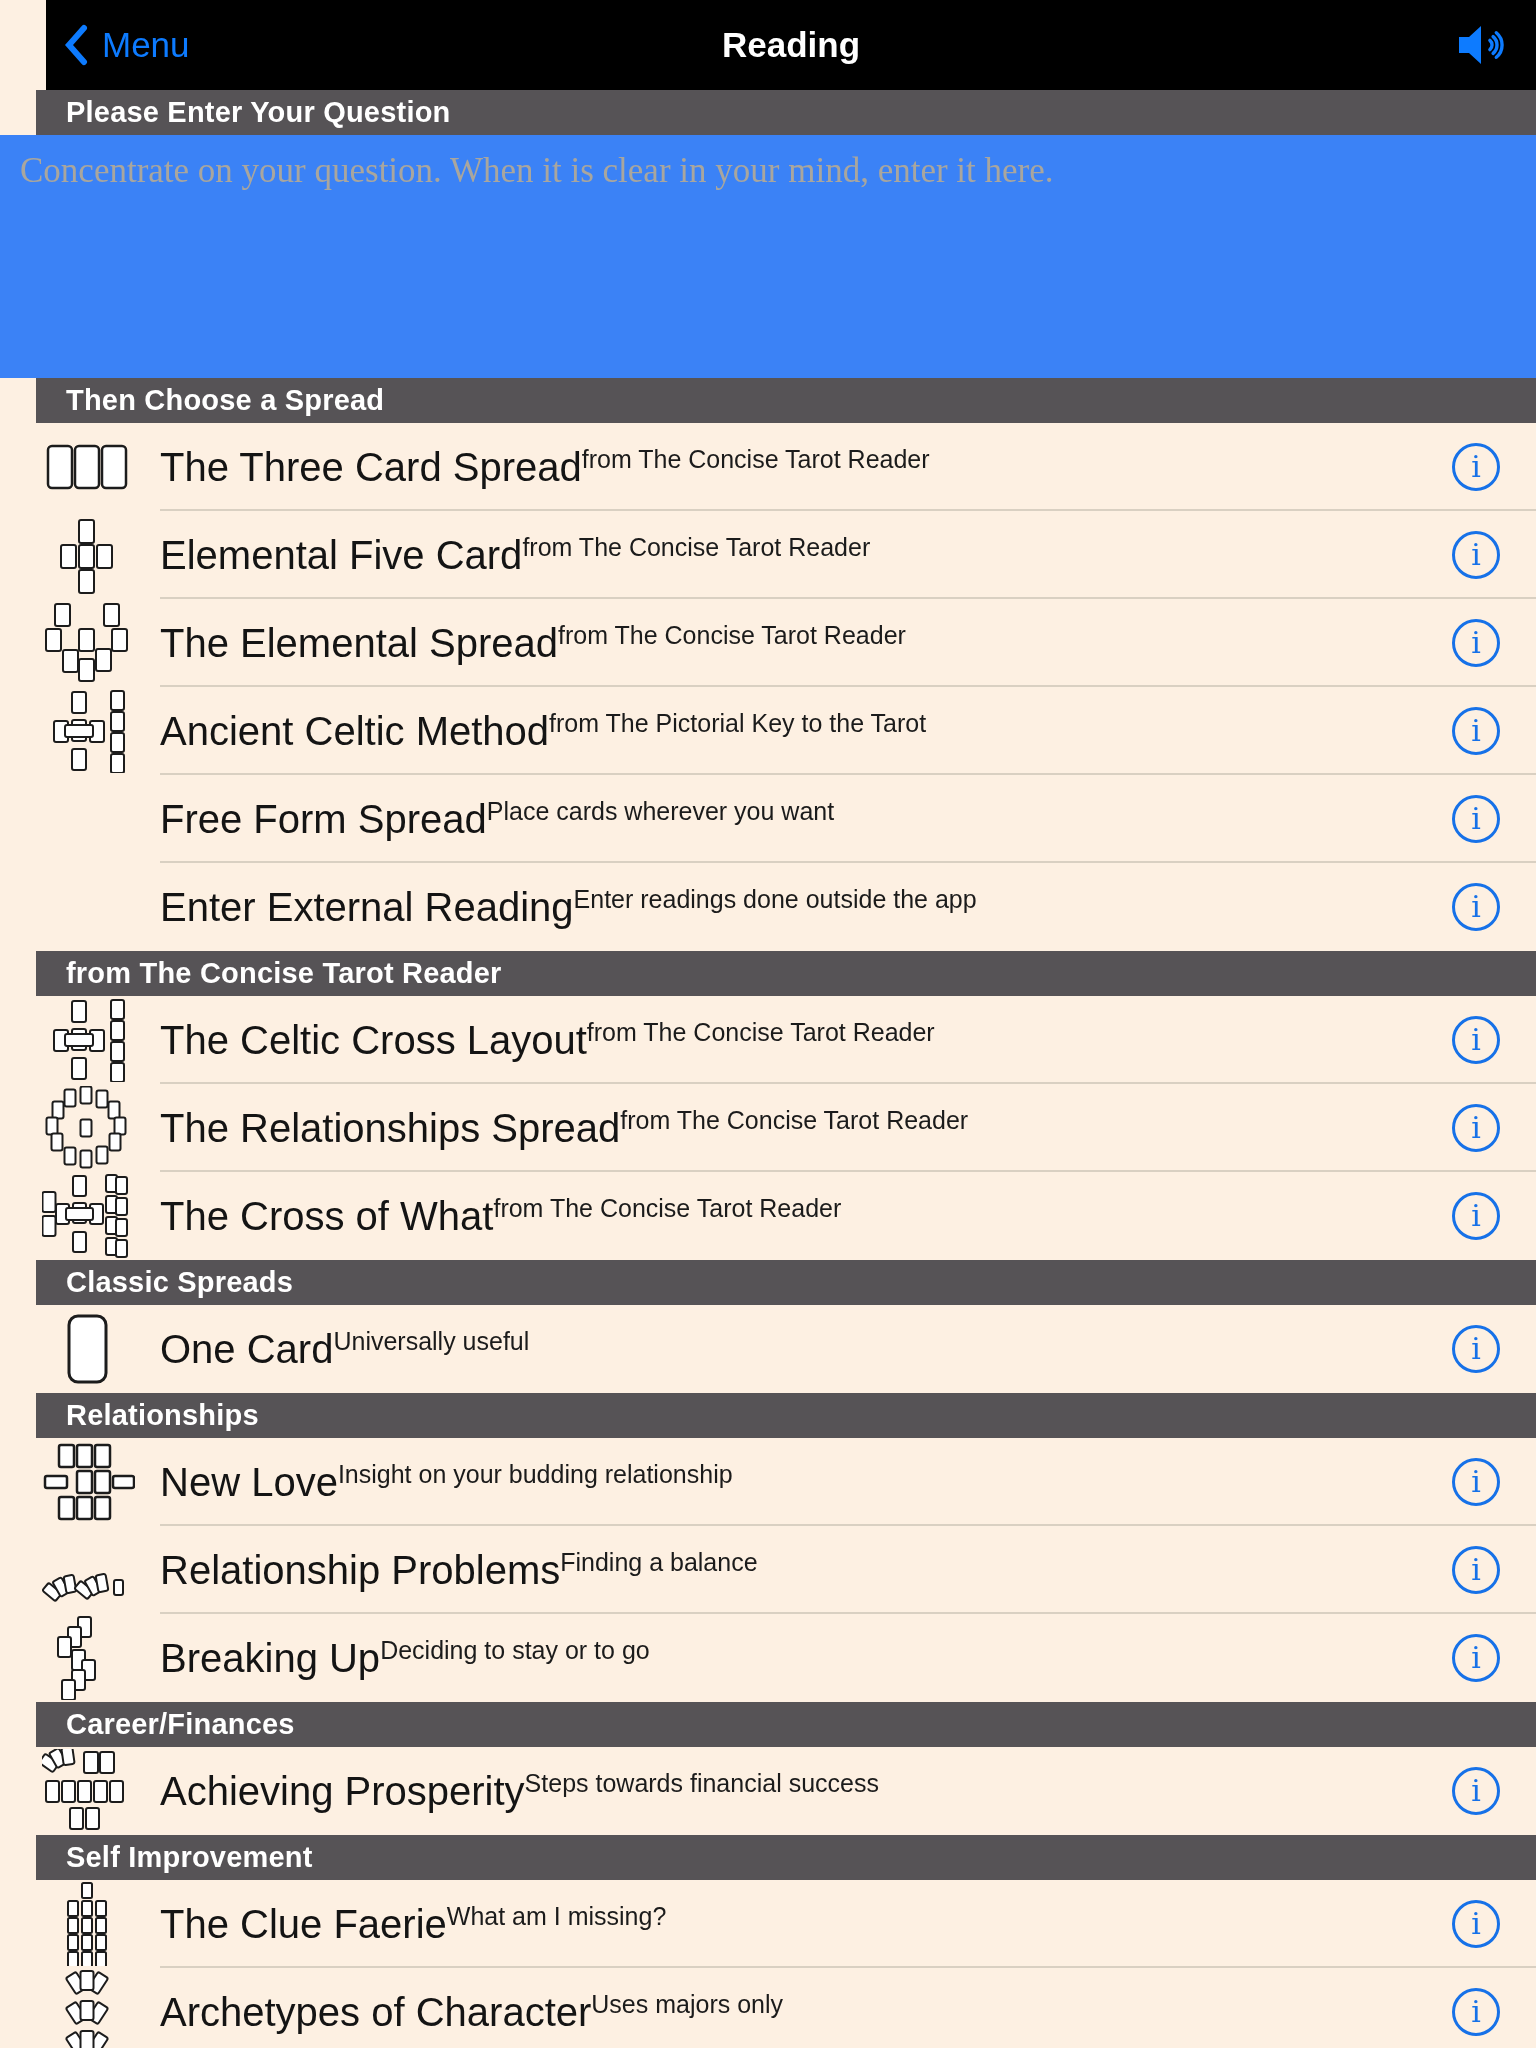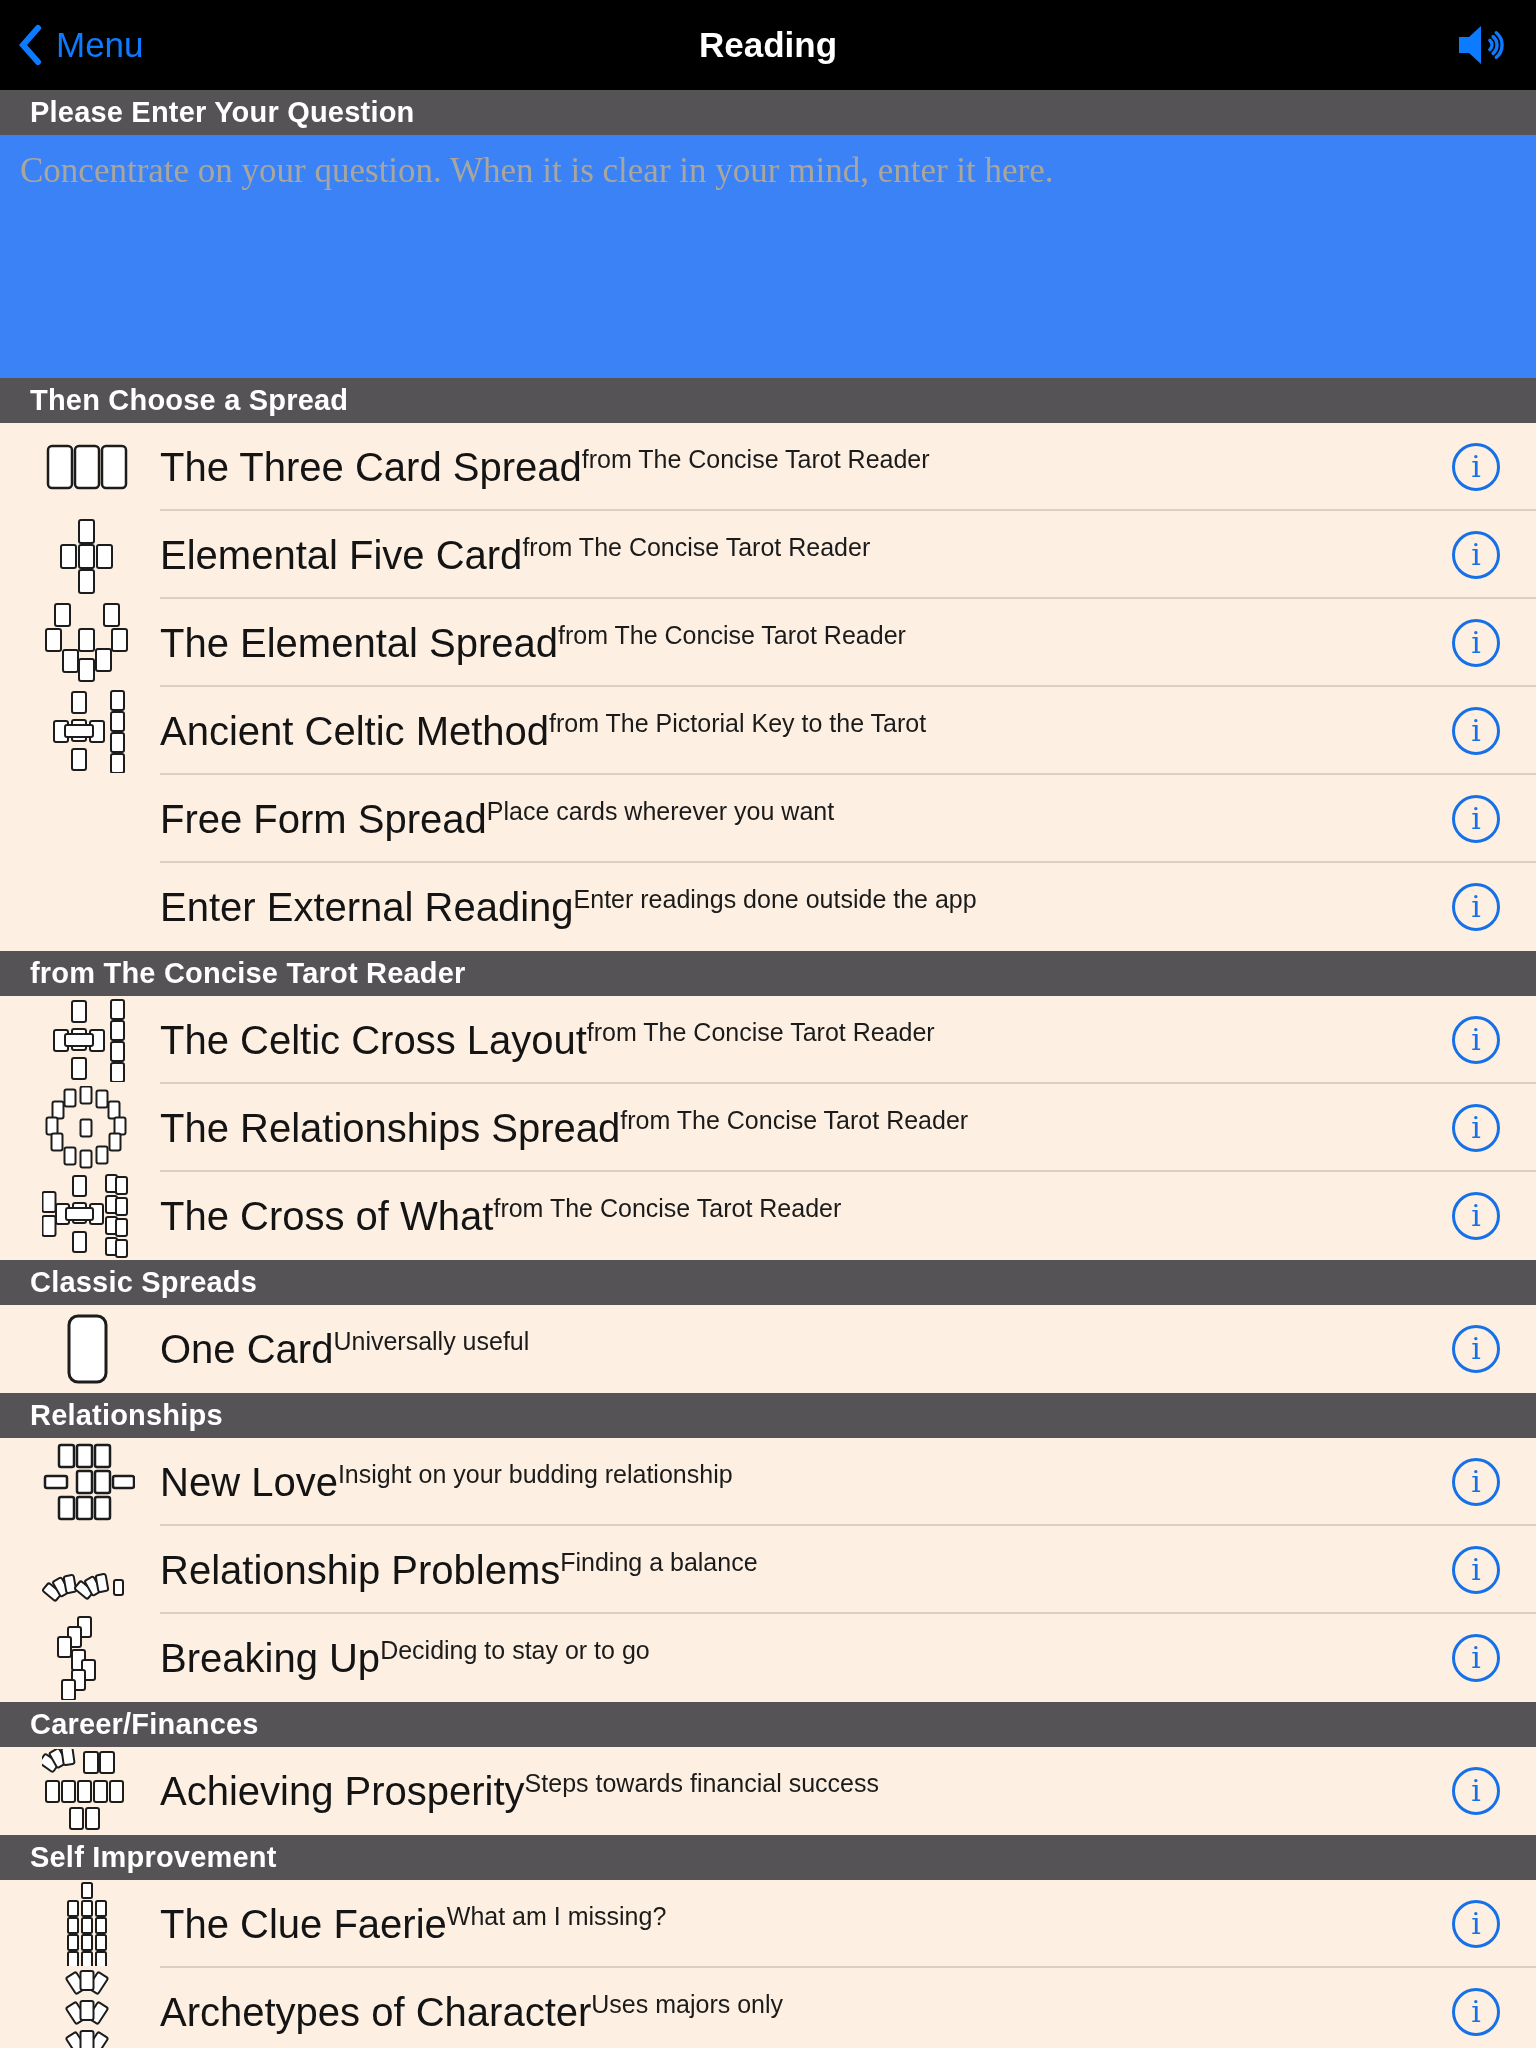--- a/index.html
+++ b/index.html
@@ -1,27 +1,27 @@
 <!DOCTYPE html>
 <html><head>
 <meta charset="utf-8">
 <style>
   html,body{margin:0;padding:0;}
   body{font-family:"Liberation Sans",sans-serif;background:#000;}
   .screen{width:1536px;height:2048px;background:#fdf0e2;overflow:hidden;display:flex;flex-direction:column;position:relative;}
 
   
-  .navbar{height:90px;background:#000;flex:none;position:relative;display:flex;align-items:center;justify-content:center;}
+  .navbar{height:90px;background:#000;flex:none;position:relative;display:flex;align-items:center;justify-content:center;margin-left:46px;}
   .nav-back{position:absolute;left:18px;top:0;height:90px;display:flex;align-items:center;gap:14px;cursor:pointer;}
   .nav-back-label{color:#0d7bff;font-size:35px;}
   .nav-title{color:#fff;font-size:35px;font-weight:600;}
   .nav-sound{position:absolute;right:26px;top:0;height:90px;display:flex;align-items:center;cursor:pointer;}
 
   
-  .sec-header{height:45px;background:#565356;flex:none;display:flex;align-items:center;padding-left:30px;box-sizing:border-box;}
+  .sec-header{height:45px;background:#565356;flex:none;display:flex;align-items:center;padding-left:30px;box-sizing:border-box;margin-left:36px;}
   .sec-header span{color:#fff;font-size:29px;font-weight:700;letter-spacing:.2px;}
 
   
   .question-input{height:243px;flex:none;background:#3b82f6;border:none;outline:none;resize:none;box-sizing:border-box;
     padding:16px 20px;font-family:"Liberation Serif","DejaVu Serif",serif;font-size:35px;color:#3a3a3a;}
   .question-input::placeholder{color:#a9a69e;opacity:1;}
 
   
   .row{height:88px;flex:none;position:relative;background:#fdf0e2;}
   .row::after{content:"";position:absolute;left:160px;right:0;bottom:0;height:2px;background:#d9d0c2;}

